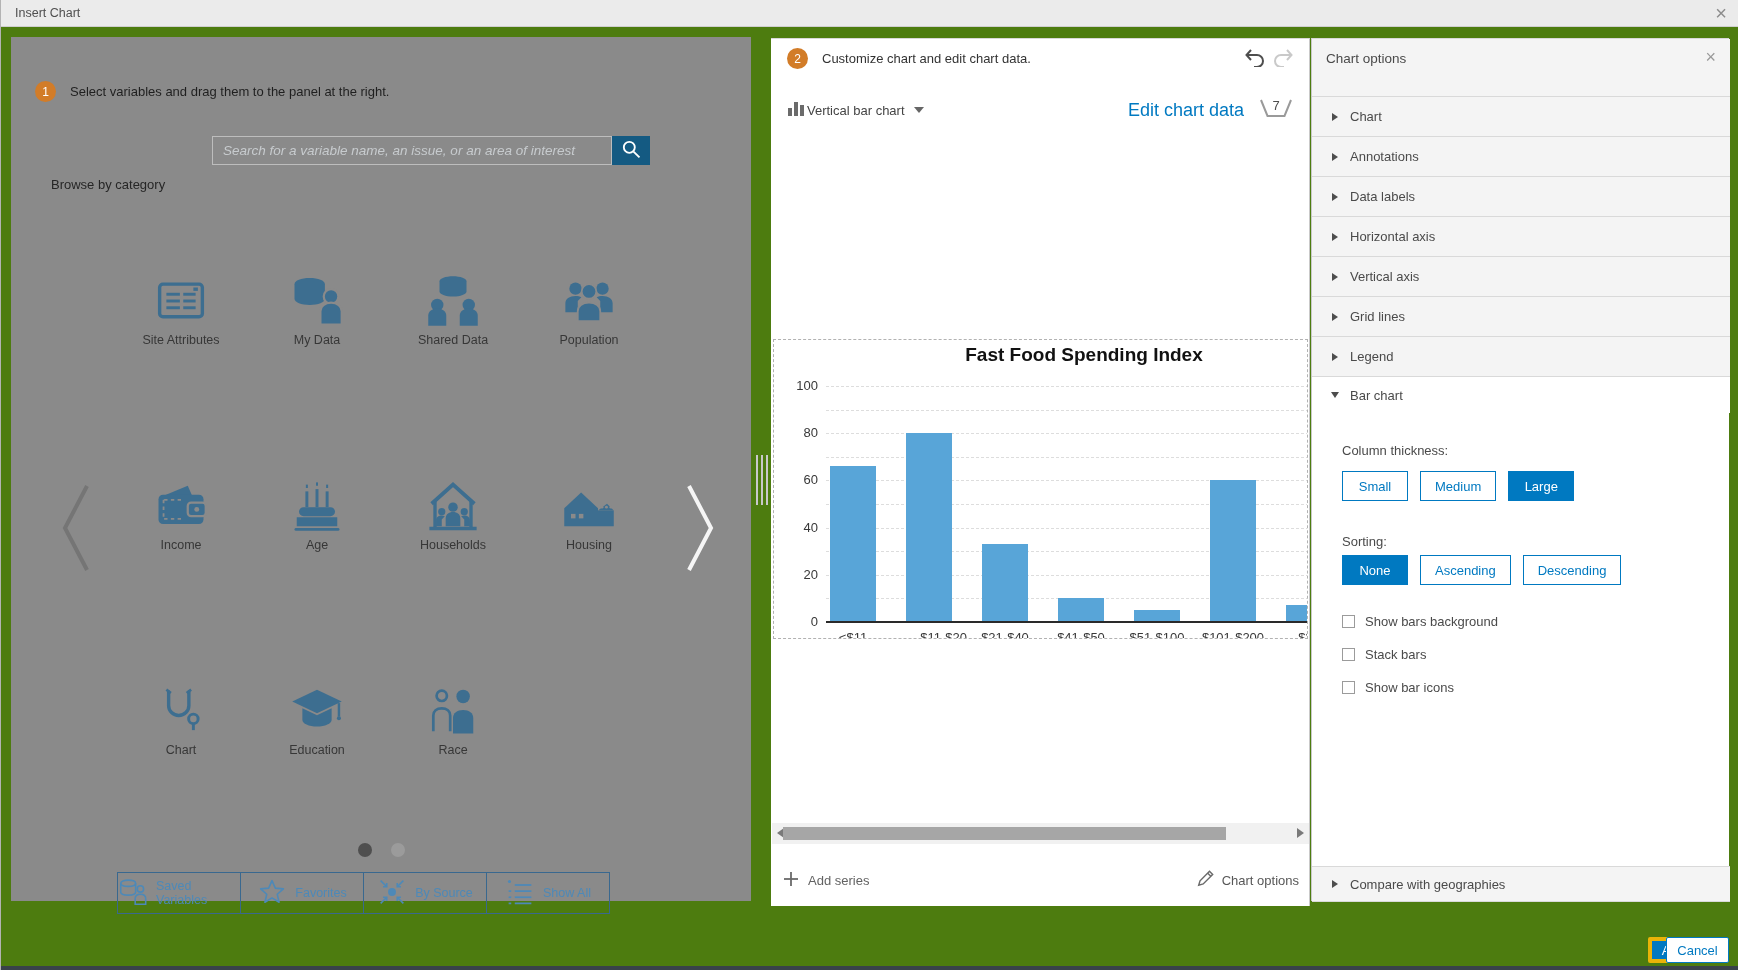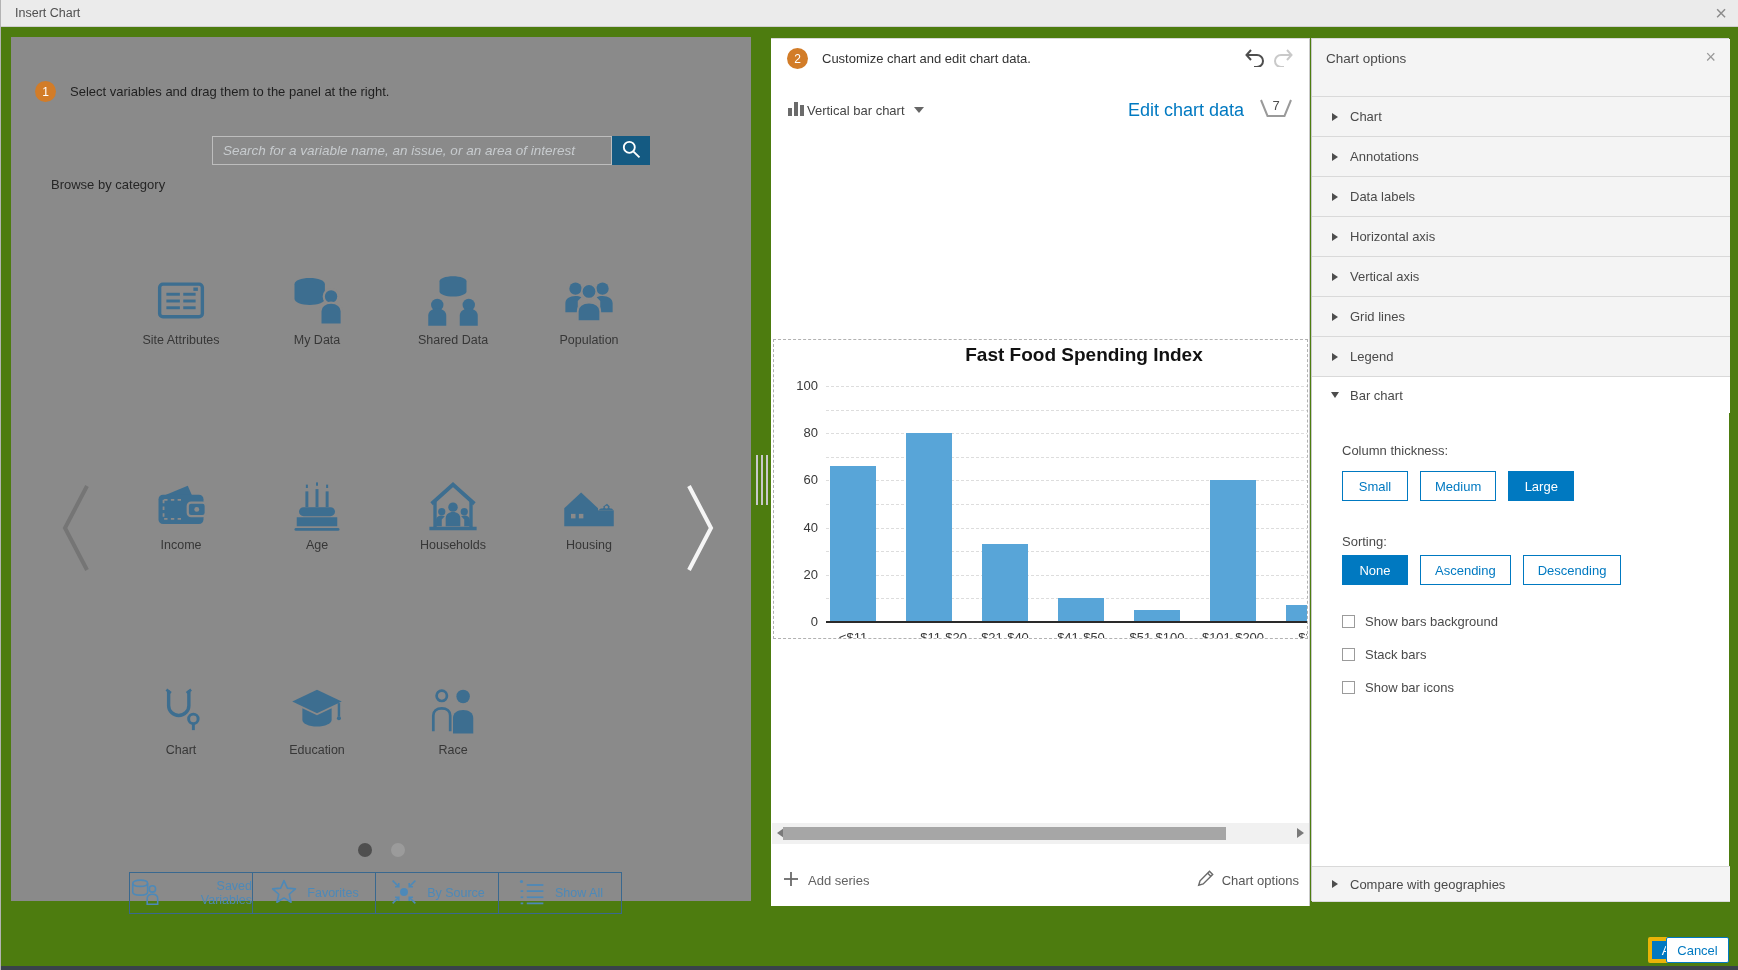--- a/index.html
+++ b/index.html
@@ -27,21 +27,21 @@
   .cat-cell .ic { height:58px; display:flex; align-items:flex-end; justify-content:center; }
   .cat-cell .lbl { margin-top:5px; font-size:12.5px; color:#373737; text-align:center; }
   .chev { position:absolute; top:443px; width:40px; height:96px; cursor:pointer; }
   .chev.prev { left:46px; }
   .chev.next { left:668px; }
   .dots { position:absolute; left:0; top:806px; width:740px; display:flex; justify-content:center; gap:19px; }
   .dot { width:14px; height:14px; border-radius:50%; background:#9b9b9b; cursor:pointer; }
   .dot.active { background:#4f4f4f; }
   .lp-footer { position:absolute; left:106px; top:835px; display:flex; }
   .lp-btn { height:42px; width:124px; border:1px solid #39688f; margin-left:-1px; display:flex; align-items:center; justify-content:center; gap:8px; color:#4d89b8; font-size:12.5px; cursor:pointer; background:transparent; }
-  .lp-btn:first-child { margin-left:12px;text-align:right; }
+  .lp-btn:first-child { margin-left:0; }
 
   
   .splitter { position:absolute; left:755px; top:455px; width:14px; height:50px; display:flex; gap:3px; cursor:col-resize; }
   .splitter i { display:block; width:2px; height:50px; background:#c9c9c9; }
 
   
   .mid-panel { position:absolute; left:770px; top:38px; width:539px; height:868px; background:#fff; border-top:1px solid #d8d8d8; border-right:1px solid #c9c9c9; }
   .mid-step { position:absolute; left:16px; top:9px; display:flex; align-items:center; gap:14px; }
   .mid-step .step-text { color:#333; }
   .undo-redo { position:absolute; right:14px; top:8px; display:flex; gap:8px; }

